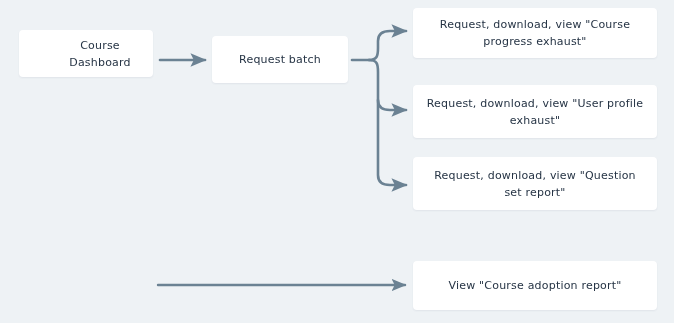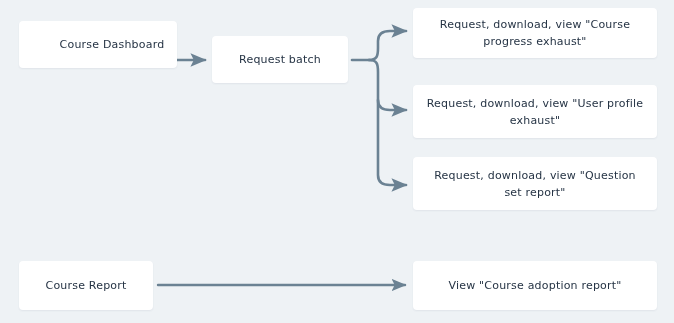--- a/index.html
+++ b/index.html
@@ -33,21 +33,21 @@
     line-height: 17px;
     letter-spacing: 0.2px;
     padding: 4px 12px;
   }
   .node .label {
     display: block;
     width: 100%;
   }
   
   #node-course-dashboard {
-    left: 19px; top: 21px; width: 158px; height: 47px; padding-left: 40px;
+    left: 19px; top: 30px; width: 134px; height: 47px; padding-left: 40px;
   }
   #node-select-batch {
     left: 212px; top: 36px; width: 136px; height: 47px;
   }
   #node-course-report {
     left: 19px; top: 261px; width: 134px; height: 49px;
   }
   
   #node-course-progress-exhaust {
     left: 413px; top: 8px; width: 244px; height: 50px;
@@ -107,21 +107,18 @@
   </div>
 
   <div class="node" id="node-user-profile-exhaust">
     <span class="label">Request, download, view  "User profile exhaust"</span>
   </div>
 
   <div class="node" id="node-question-set-report">
     <span class="label">Request, download, view  "Question set report"</span>
   </div>
 
-  <div class="node" id="node-course-report">
-    <span class="label">Course Report</span>
-  </div>
 
   <div class="node" id="node-course-adoption-report">
     <span class="label">View "Course adoption report"</span>
   </div>
 
 </div>
 
 </body></html>

